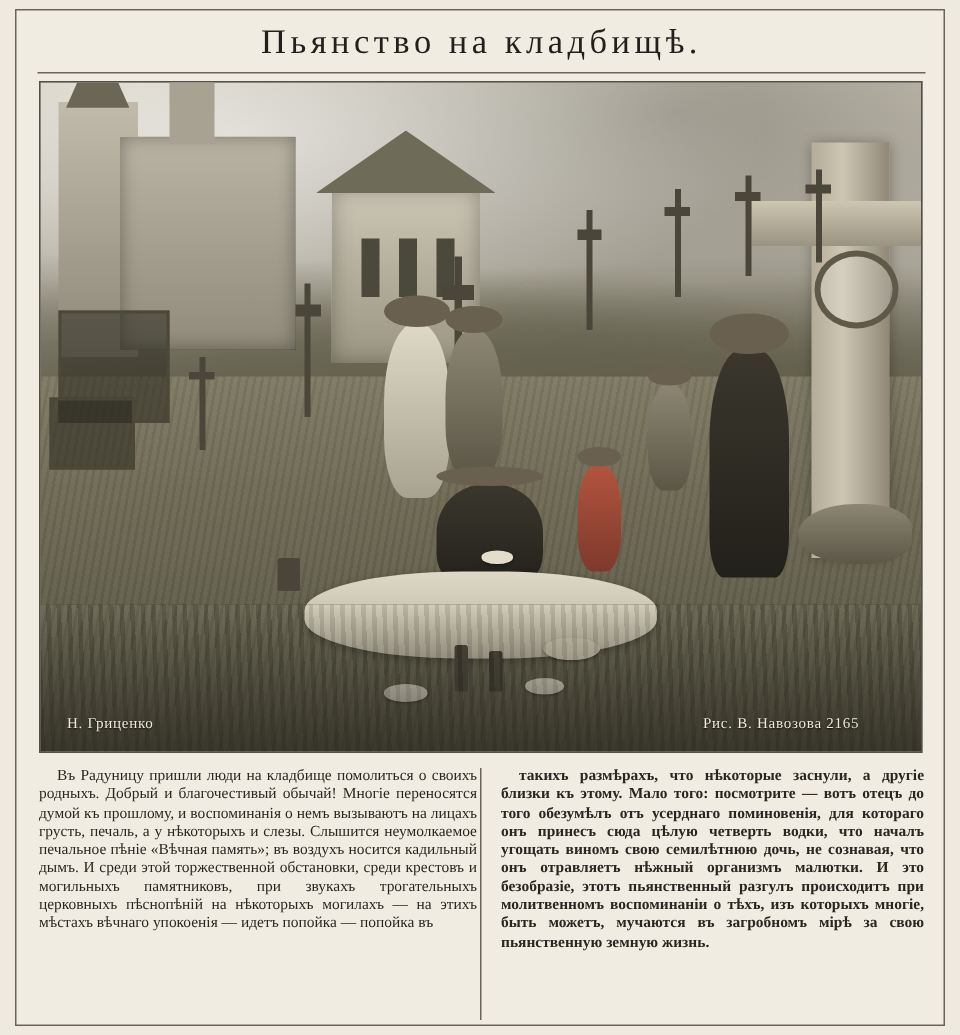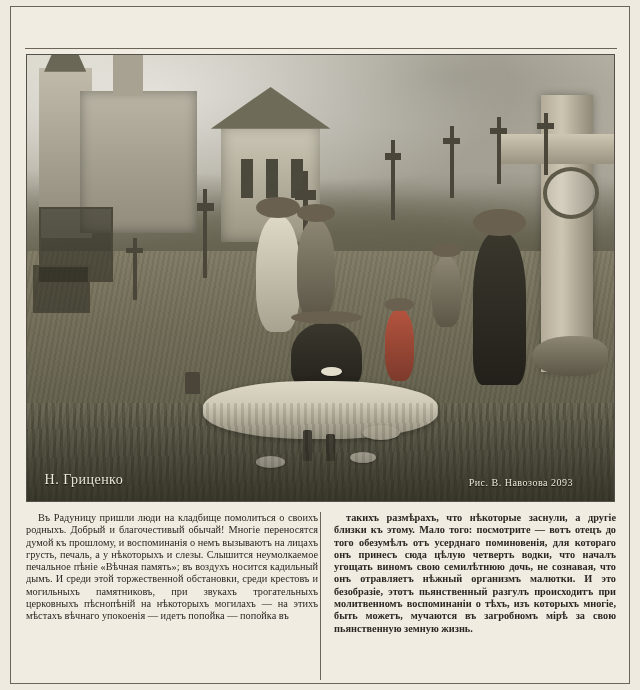--- a/index.html
+++ b/index.html
@@ -224,21 +224,21 @@
     box-shadow: 0 1px 2px rgba(0,0,0,.4);
   }
   .bottle {
     position: absolute;
     background: #3e3a30;
     border-radius: 2px 2px 1px 1px;
   }
   .sig {
     position: absolute;
     font-family: "Liberation Serif", serif;
-    font-size: 14px;
+    font-size: 10px;
     color: #efe9da;
     letter-spacing: .5px;
     text-shadow: 0 1px 1px rgba(0,0,0,.8);
   }
   .sig-left { left: 3%; bottom: 3%; }
   .sig-right { right: 7%; bottom: 3%; font-size: 10px; }
 
   
   .textwrap {
     position: absolute;
@@ -262,20 +262,21 @@
   .col.left { padding-right: 2px; border-right: 1px solid #6d6458; }
   .col.right { padding-left: 13px; font-weight: bold; }
   .col p { margin: 0; text-indent: 12px; }
 </style>
 </head>
 <body>
 
 <div class="page">
   <div class="frame">
 
+    <div class="title">Пьянство на кладбищѣ.</div>
     <div class="rule"></div>
 
     <div class="illus">
       <div class="sky"></div>
       <div class="treeline"></div>
       <div class="ground"></div>
 
       <div class="belfry">
         <div class="spire"></div>
       </div>
@@ -346,21 +347,21 @@
       <div class="plate" style="left:55%; top:89%; width:4.5%; height:2.4%;"></div>
       <div class="plate" style="left:50%; top:70%; width:3.6%; height:1.9%;"></div>
       <div class="plate" style="left:57%; top:83%; width:6.5%; height:3.4%; background:#c9c2ae;"></div>
       <div class="bottle" style="left:47%; top:84%; width:1.6%; height:7%;"></div>
       <div class="bottle" style="left:51%; top:85%; width:1.4%; height:6%;"></div>
       <div class="bottle" style="left:27%; top:71%; width:2.4%; height:5%; background:#4a4538;"></div>
 
       <div class="grassfront"></div>
 
       <div class="sig sig-left">Н. Гриценко</div>
-      <div class="sig sig-right">Рис. В. Навозова 2093</div>
+      <div class="sig sig-right">Рис. В. Навозова 2165</div>
     </div>
 
     <div class="textwrap">
       <div class="col left">
         <p>Въ Радуницу пришли люди на кладбище помолиться о своихъ родныхъ. Добрый и благочестивый обычай! Многіе переносятся думой къ прошлому, и воспоминанія о немъ вызываютъ на лицахъ грусть, печаль, а у нѣкоторыхъ и слезы. Слышится неумолкаемое печальное пѣніе «Вѣчная память»; въ воздухъ носится кадильный дымъ. И среди этой торжественной обстановки, среди крестовъ и могильныхъ памятниковъ, при звукахъ трогательныхъ церковныхъ пѣснопѣній на нѣкоторыхъ могилахъ — на этихъ мѣстахъ вѣчнаго упокоенія — идетъ попойка — попойка въ</p>
       </div>
       <div class="col right">
         <p>такихъ размѣрахъ, что нѣкоторые заснули, а другіе близки къ этому. Мало того: посмотрите — вотъ отецъ до того обезумѣлъ отъ усерднаго поминовенія, для котораго онъ принесъ сюда цѣлую четверть водки, что началъ угощать виномъ свою семилѣтнюю дочь, не сознавая, что онъ отравляетъ нѣжный организмъ малютки. И это безобразіе, этотъ пьянственный разгулъ происходитъ при молитвенномъ воспоминаніи о тѣхъ, изъ которыхъ многіе, быть можетъ, мучаются въ загробномъ мірѣ за свою пьянственную земную жизнь.</p>
       </div>
     </div>

